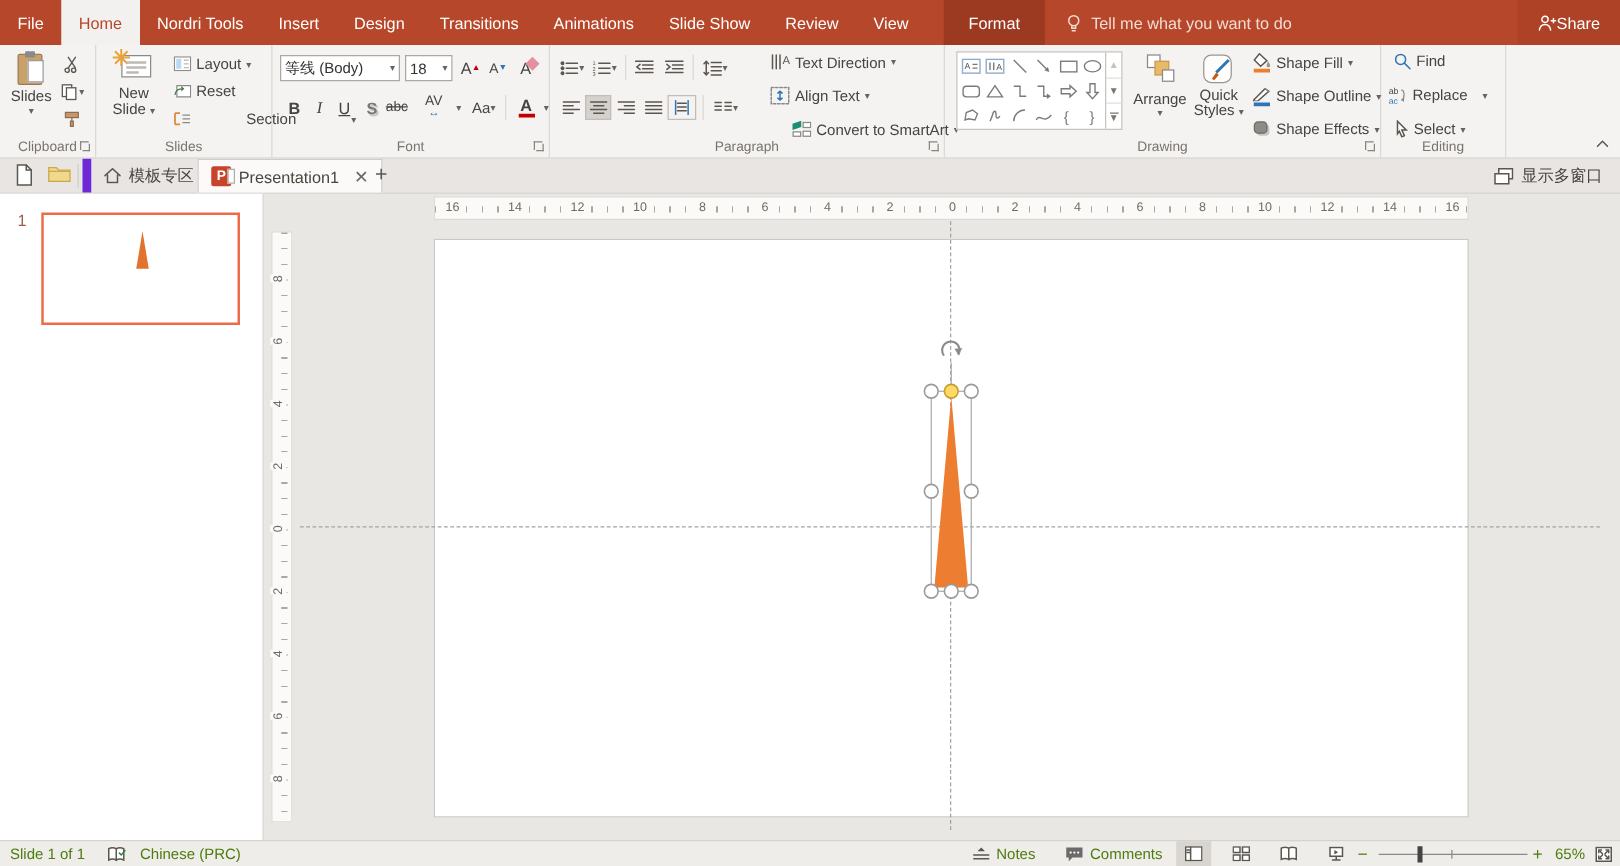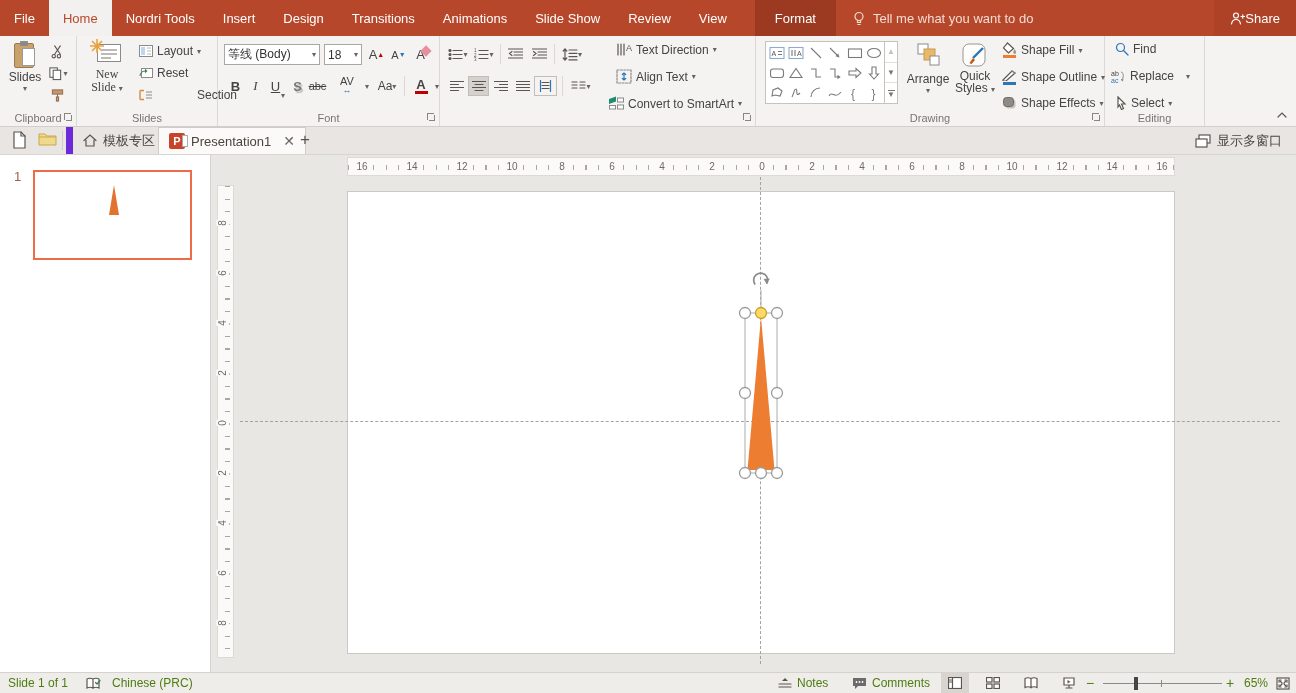--- a/index.html
+++ b/index.html
@@ -151,21 +151,21 @@
       <div class="bigbtn" style="left:8px;top:5px;width:44px;">
         <div style="position:relative;width:30px;height:24px;">
           <div style="position:absolute;left:5px;top:3px;width:24px;height:18px;background:#fff;border:1px solid #8a8a8a;"></div>
           <svg width="14" height="14" viewBox="0 0 14 14" style="position:absolute;left:-2px;top:-2px;">
             <path d="M7 0v14M0 7h14M2 2l10 10M12 2L2 12" stroke="#E8A33D" stroke-width="1.6"></path>
           </svg>
           <div style="position:absolute;left:9px;top:8px;width:16px;height:1.5px;background:#BDB9B4;"></div>
           <div style="position:absolute;left:9px;top:12px;width:16px;height:1.5px;background:#BDB9B4;"></div>
           <div style="position:absolute;left:9px;top:16px;width:10px;height:1.5px;background:#BDB9B4;"></div>
         </div>
-        <span style="margin-top:3px;line-height:13px;font-family:Liberation Serif, serif;"><span>New Slide</span> <span class="dd">▾</span></span>
+        <span style="margin-top:3px;line-height:13px;"><span>New Slide</span> <span class="dd">▾</span></span>
       </div>
       <div class="rbtn" style="left:62px;top:8px;">
         <svg width="14" height="12" viewBox="0 0 14 12">
             <rect x="0.5" y="0.5" width="13" height="11" fill="#fff" stroke="#8a8a8a"></rect>
             <rect x="2" y="2" width="4" height="8" fill="#BDD7EE"></rect>
             <path d="M8 3h4M8 6h4M8 9h4" stroke="#BDB9B4"></path>
           </svg>
         <span>Layout</span>
           <span class="dd">▾</span>
       </div>
@@ -307,31 +307,32 @@
           <span class="dd">▾</span>
       </div>
       <div class="rbtn" style="left:176px;top:33px;">
         <svg class="sic" width="16" height="15" viewBox="0 0 16 15">
             <rect x="1" y="1" width="14" height="13" stroke="#8a8a8a" stroke-dasharray="2 1.4"></rect>
             <path d="M8 4v7M6.3 5.5L8 4l1.7 1.5M6.3 9.5L8 11l1.7-1.5" stroke="#2E75B6"></path>
           </svg>
         <span>Align Text</span>
           <span class="dd">▾</span>
       </div>
-      <div class="rbtn" style="left:168px;top:60px;">
+      <div class="rbtn" style="left:193px;top:60px;">
         <svg width="16" height="15" viewBox="0 0 16 15">
             <path d="M1 3l7-2.5v5L1 8z" fill="#1E8C6E"></path>
             <rect x="9.5" y="2" width="6" height="4" fill="#fff" stroke="#8a8a8a"></rect>
             <rect x="9.5" y="9" width="6" height="4" fill="#fff" stroke="#8a8a8a"></rect>
             <rect x="1.5" y="9.5" width="6" height="3.5" fill="#fff" stroke="#8a8a8a"></rect>
           </svg>
         <span>Convert to SmartArt</span>
           <span class="dd">▾</span>
       </div>
 
+      <div class="glabel">Paragraph</div>
       <div class="dlg"></div>
     </div>
 
     <div class="g" style="left:756px;width:349px;">
       <div class="gallery">
         <div class="galgrid">
             <div class="shapecell">
               <svg width="18" height="18" viewBox="0 0 18 18" fill="none" stroke="#7a7a7a" stroke-width="1.1">
                 <rect x="2" y="3.5" width="14" height="11" stroke="#8FAACC"></rect>
                 <text x="3.6" y="11.5" font-size="7" fill="#555" stroke="none">A</text>

